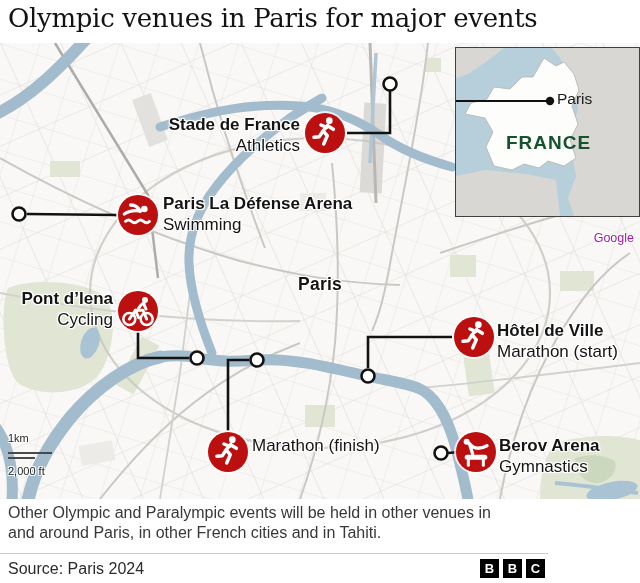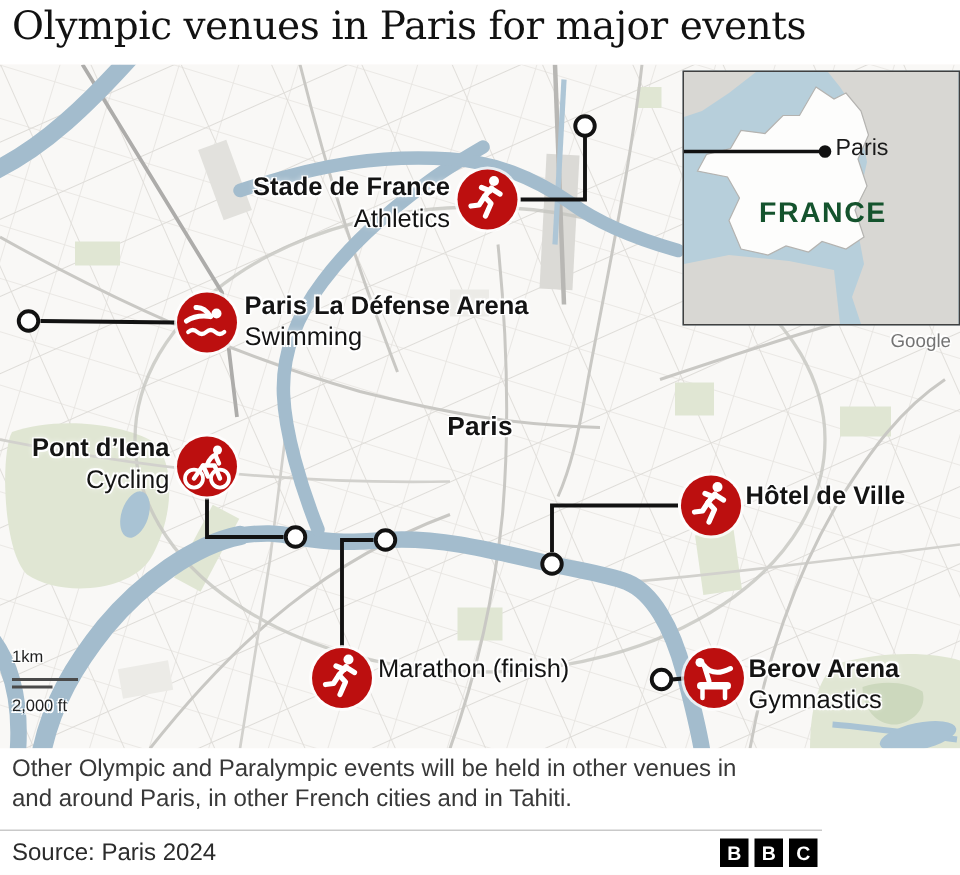--- a/index.html
+++ b/index.html
@@ -23,21 +23,21 @@
   .vlabel.right{text-align:right;}
   #paris-label{position:absolute;left:320px;top:231px;transform:translateX(-50%);
                font-weight:700;font-size:17.5px;letter-spacing:0.2px;
                text-shadow:-1px -1px 0 #fff,1px -1px 0 #fff,-1px 1px 0 #fff,1px 1px 0 #fff;}
   
   #inset{position:absolute;left:455px;top:4px;width:183px;height:168px;background:#b7cfdb;
          border:1.5px solid #404040;box-sizing:content-box;}
   #inset svg{position:absolute;top:0;left:0;}
   #inset-paris{position:absolute;left:101px;top:42px;font-size:15.5px;color:#1a1a1a;}
   #inset-country{position:absolute;left:50px;top:84px;font-size:19px;font-weight:700;letter-spacing:1px;color:#14532d;}
-  #google-attrib{position:absolute;right:6px;top:177px;font-size:12.5px;color:#737373;
+  #google-attrib{position:absolute;right:6px;top:188px;font-size:12.5px;color:#a21caf;
                  text-shadow:0 0 3px #fff,1px 1px 0 #fff,-1px -1px 0 #fff;}
   
   #scalebar{position:absolute;left:8px;top:386px;color:#1f1f1f;
             text-shadow:-1px -1px 0 #fff,1px -1px 0 #fff,-1px 1px 0 #fff,1px 1px 0 #fff;}
   #scalebar .stext{font-size:11px;line-height:19px;display:block;}
   #scale-line-km{width:44px;height:0;border-top:2px solid #4a4a4a;margin:4px 0 3px 0;}
   #scale-line-ft{width:27px;height:0;border-top:2px solid #4a4a4a;margin:0 0 3px 0;}
   
   #caption{position:absolute;top:499px;left:0;width:640px;height:54px;background:#fff;}
   #caption p{margin:4px 0 0 8px;width:505px;font-size:16px;line-height:20px;color:#383838;}
@@ -216,20 +216,21 @@
     <div class="vlabel" style="left:163px;top:150px;">
       <span class="vname">Paris La Défense Arena</span>
       <span class="vsport">Swimming</span>
     </div>
     <div class="vlabel right" style="right:527px;top:245px;">
       <span class="vname">Pont d’Iena</span>
       <span class="vsport">Cycling</span>
     </div>
     <div class="vlabel" style="left:497px;top:277px;">
       <span class="vname">Hôtel de Ville</span>
+      <span class="vsport">Marathon (start)</span>
     </div>
     <div class="vlabel" style="left:252px;top:392px;">
       <span class="vsport">Marathon (finish)</span>
     </div>
     <div class="vlabel" style="left:499px;top:392px;">
       <span class="vname">Berov Arena</span>
       <span class="vsport">Gymnastics</span>
     </div>
 
     <div id="paris-label">Paris</div>

